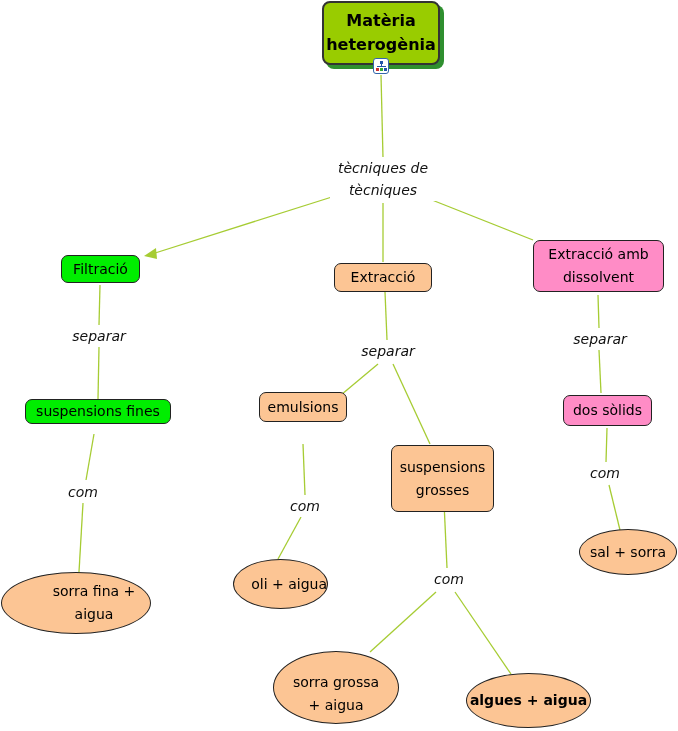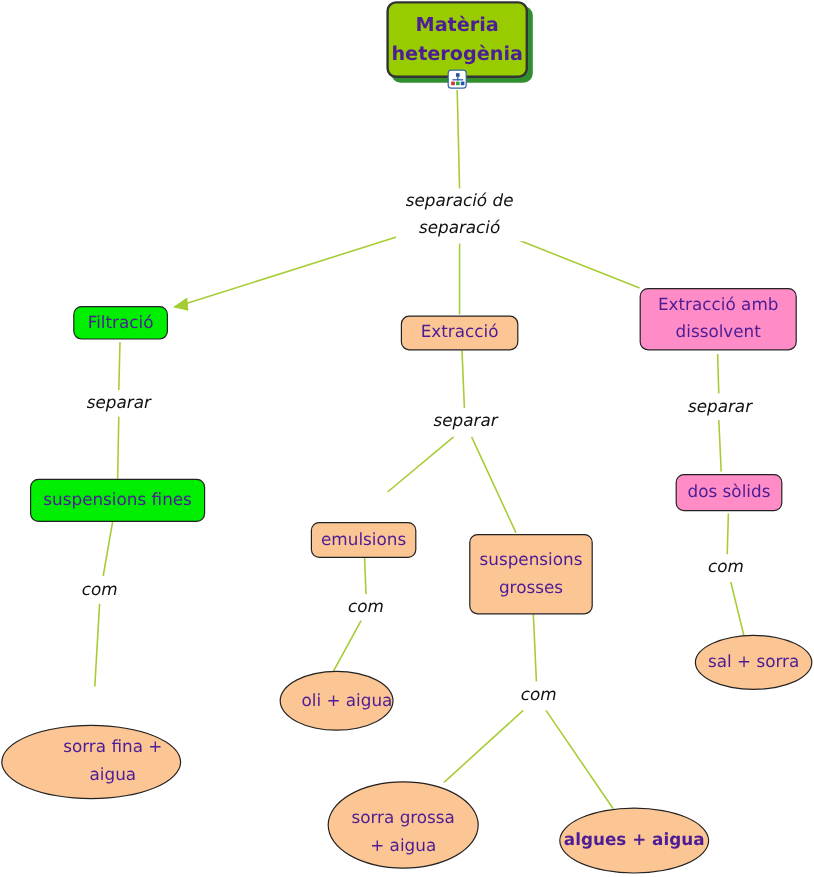--- a/index.html
+++ b/index.html
@@ -1,20 +1,20 @@
 <!DOCTYPE html>
 <html><head>
 <meta charset="utf-8">
 <style>
   html, body { margin:0; padding:0; background:#ffffff; }
   body { width:678px; height:731px; position:relative; overflow:hidden;
          font-family:"DejaVu Sans", sans-serif; }
   #lines { position:absolute; left:0; top:0; width:678px; height:731px; }
   .node { position:absolute; display:flex; align-items:center; justify-content:center;
-          text-align:center; color:#4c1d95; font-size:14px; line-height:23px;
+          text-align:center; color:#000000; font-size:14px; line-height:23px;
           box-sizing:border-box; border:1px solid #222; }
   .rect { border-radius:7px; }
   .ellipse { border-radius:50%; }
   .green { background:#00ee00;text-align:right; }
   .peach { background:#fcc594; }
   .pink { background:#ff8cc6; }
   .root { background:#99cc00; border:2px solid #333; border-radius:8px;
           font-weight:bold; font-size:16px; line-height:24px;
           box-shadow:4px 4px 0 #2f8f2f; }
   .link { position:absolute; font-style:italic; font-size:14px; color:#111;
@@ -57,55 +57,55 @@
 </div>
 <div class="icon" style="left:373px;top:58px;">
   <i style="left:6px;top:2px;width:3px;height:3px;"></i>
   <i style="left:7px;top:5px;width:1px;height:3px;"></i>
   <i style="left:3px;top:7px;width:9px;height:1px;"></i>
   <i style="left:2px;top:9px;width:3px;height:3px;background:#cc3333;"></i>
   <i style="left:6px;top:9px;width:3px;height:3px;background:#33aa33;"></i>
   <i style="left:10px;top:9px;width:3px;height:3px;"></i>
 </div>
 
-<div class="link" style="left:330px;top:157px;width:106px;white-space:normal;">separació de separació</div>
+<div class="link" style="left:330px;top:157px;width:106px;white-space:normal;">tècniques de tècniques</div>
 
 <div class="node rect green" style="left:61px;top:255px;width:79px;height:28px;">
   <span>Filtració</span>
 </div>
 <div class="node rect peach" style="left:334px;top:263px;width:98px;height:29px;">
   <span>Extracció</span>
 </div>
 <div class="node rect pink" style="left:533px;top:240px;width:131px;height:52px;">
   <span style="padding:0 6px;">Extracció amb dissolvent</span>
 </div>
 
 <div class="link" style="left:66px;top:325px;width:66px;">separar</div>
 <div class="link" style="left:355px;top:340px;width:66px;">separar</div>
 <div class="link" style="left:567px;top:328px;width:66px;">separar</div>
 
-<div class="node rect green" style="left:25px;top:399px;width:146px;height:36px;">
+<div class="node rect green" style="left:25px;top:399px;width:146px;height:25px;">
   <span>suspensions fines</span>
 </div>
-<div class="node rect peach" style="left:259px;top:435px;width:88px;height:30px;">
+<div class="node rect peach" style="left:259px;top:392px;width:88px;height:30px;">
   <span>emulsions</span>
 </div>
 <div class="node rect peach" style="left:391px;top:445px;width:103px;height:67px;">
   <span style="padding:0 6px;">suspensions grosses</span>
 </div>
 <div class="node rect pink" style="left:563px;top:395px;width:89px;height:31px;justify-content:center;">
   <span>dos sòlids</span>
 </div>
 
 <div class="link" style="left:62px;top:481px;width:42px;">com</div>
 <div class="link" style="left:284px;top:495px;width:42px;">com</div>
 <div class="link" style="left:428px;top:568px;width:42px;">com</div>
 <div class="link" style="left:584px;top:462px;width:42px;">com</div>
 
-<div class="node ellipse peach" style="left:1px;top:604px;width:150px;height:62px;padding-left:36px;">
+<div class="node ellipse peach" style="left:1px;top:572px;width:150px;height:62px;padding-left:36px;">
   <span>sorra fina + aigua</span>
 </div>
 <div class="node ellipse peach" style="left:233px;top:559px;width:95px;height:50px;justify-content:flex-end;">
   <span>oli + aigua</span>
 </div>
 <div class="node ellipse peach" style="left:273px;top:651px;width:126px;height:73px;">
   <span style="padding:0 14px;margin-top:13px;">sorra grossa + aigua</span>
 </div>
 <div class="node ellipse peach" style="left:466px;top:673px;width:125px;height:55px;font-weight:bold;">
   <span>algues + aigua</span>

